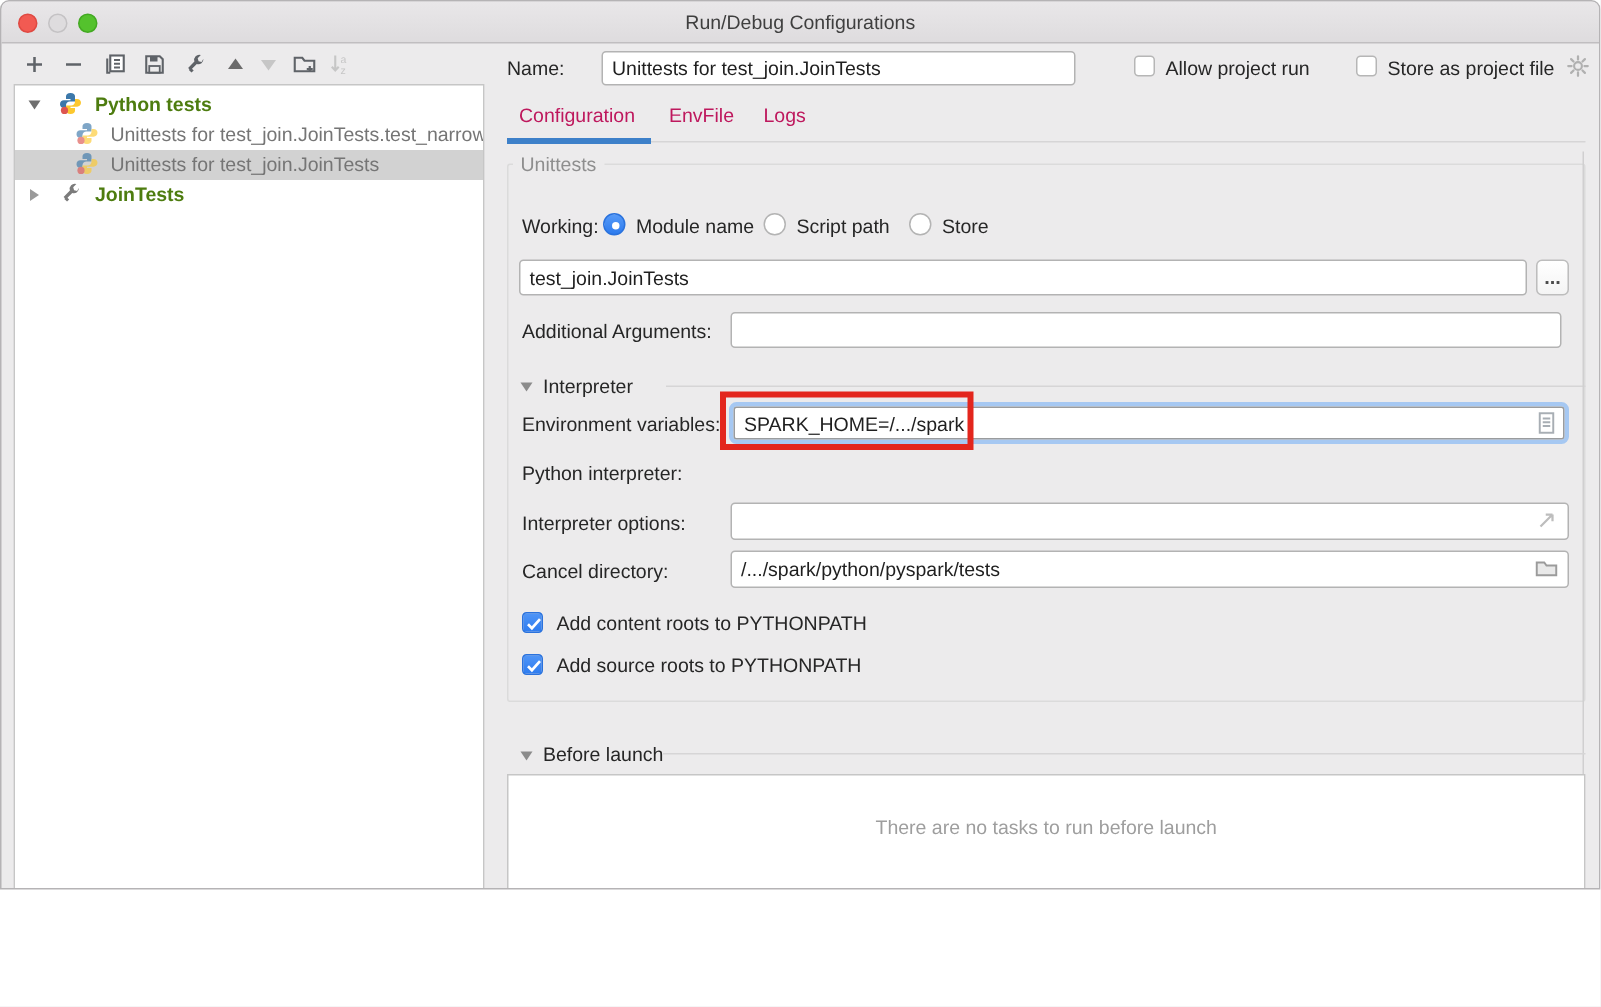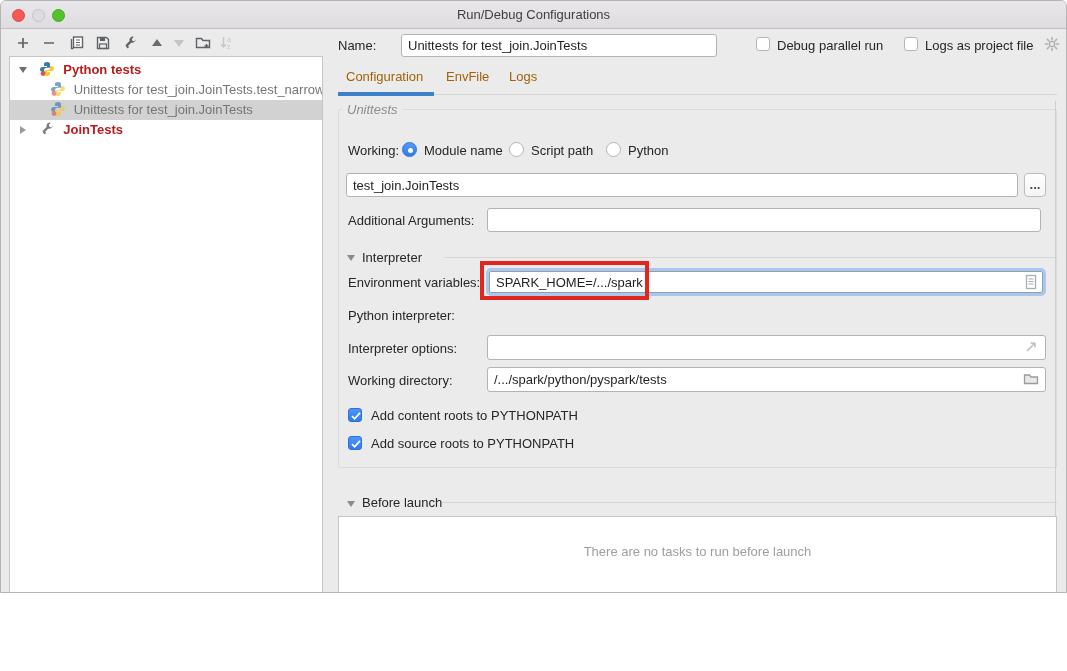--- a/index.html
+++ b/index.html
@@ -18,40 +18,40 @@
   .light.green { left:51px; background:#54c22d; border:1px solid #43a922; }
 
   
   .tree-panel { position:absolute; left:8px; top:55px; width:314px; height:574px;
     background:#ffffff; border:1px solid #c6c6c6; overflow:hidden; }
   .tbtn { position:absolute; top:33px; width:18px; height:18px; display:flex; align-items:center; justify-content:center; }
   .tree-row { position:relative; height:20px; line-height:20px; white-space:nowrap; overflow:hidden; }
   .tree-row.sel { background:#d2d2d2; }
   .tri-down { width:0; height:0; border-left:4px solid transparent; border-right:4px solid transparent; border-top:6px solid #6f6f6f; display:inline-block; }
   .tri-right { width:0; height:0; border-top:4px solid transparent; border-bottom:4px solid transparent; border-left:6px solid #9a9a9a; display:inline-block; }
-  .bold { font-weight:bold; color:#b91c1c; }
+  .bold { font-weight:bold; color:#4d7c0f; }
   .child-label { color:#757575; }
 
   
   .lbl { position:absolute; color:#262626; }
   .input { position:absolute; background:#fff; border:1px solid #b3b3b3; border-radius:3px;
     font-family:inherit; font-size:13px; color:#1f1f1f; padding:0 6px; outline:none; }
   .groupbox { position:absolute; border:1px solid #dbdbdb; border-radius:2px; }
-  .legend { position:absolute; background:#ecebec; padding:0 5px; color:#8e8e8e;font-style:italic; }
+  .legend { position:absolute; background:#ecebec; padding:0 5px; color:#8e8e8e; }
   .hline { position:absolute; height:1px; background:#d6d5d6; }
   .vline { position:absolute; width:1px; background:#d0cfd0; }
 
   .radio { position:absolute; width:15px; height:15px; border-radius:50%; background:#fff; border:1px solid #b4b4b4; }
   .radio.on { background:linear-gradient(#569af8,#2d7bee); border:1px solid #2a72dd; }
   .radio.on::after { content:""; position:absolute; left:5px; top:5px; width:5px; height:5px; border-radius:50%; background:#fff; }
 
   .checkbox { position:absolute; width:14px; height:14px; border-radius:3px; background:#fff; border:1px solid #b6b6b6; }
   .checkbox.on { background:linear-gradient(#4f95f7,#2e7cf0); border:1px solid #2a72dd; }
 
-  .tab { position:absolute; top:68px; color:#a16207; cursor:default; }
+  .tab { position:absolute; top:68px; color:#be185d; cursor:default; }
   .tab-underline { position:absolute; background:#3d80c9; }
 
   .btn { position:absolute; height:23px; border:1px solid #c6c6c6; border-radius:5px;
     background:linear-gradient(#ffffff,#f6f6f6); font-family:inherit; font-size:15px; color:#262626;
     display:flex; align-items:center; justify-content:center; }
   .btn.primary { background:linear-gradient(#509af8,#2e7bee); border:1px solid #2a70dc; color:#fff; }
   .browse-btn { position:absolute; width:22px; height:24px; border:1px solid #bdbdbd; border-radius:4px;
     background:linear-gradient(#ffffff,#f4f4f4); color:#4a4a4a; text-align:center; line-height:18px; font-weight:bold; }
 
   .focus-field { position:absolute; border:3px solid #a6c8f2; border-radius:5px; background:#fff; }
@@ -168,23 +168,23 @@
           <path d="M13.6 4.2a3.4 3.4 0 0 1-4.4 3.5L5 11.9 3.4 10.3 7.6 6a3.4 3.4 0 0 1 4.3-4.3L9.8 3.8l.6 2 2 .6z" fill="#7b7b7b"></path>
           <path d="M4.6 10.9l1.8 1.8" stroke="#7b7b7b" stroke-width="2"></path>
         </svg>
       <span class="bold" style="margin-left:5px">JoinTests</span>
     </div>
   </div>
 
   <div class="lbl" style="left:337px;top:37px">Name:</div>
   <input class="input" style="left: 400px; top: 33px; width: 316px; height: 23px;" value="Unittests for test_join.JoinTests">
   <span class="checkbox" style="left:755px;top:36px"></span>
-  <div class="lbl" style="left:776px;top:37px">Debug parallel run</div>
+  <div class="lbl" style="left:776px;top:37px">Allow project run</div>
   <span class="checkbox" style="left:903px;top:36px"></span>
-  <div class="lbl" style="left:924px;top:37px">Logs as project file</div>
+  <div class="lbl" style="left:924px;top:37px">Store as project file</div>
   <div class="abs" style="left:1043px;top:35px">
     <svg class="icon16" viewBox="0 0 16 16">
         <circle cx="8" cy="8" r="2.6" fill="none" stroke="#b0b0b0" stroke-width="1.4"></circle>
         <path d="M8 1.5v2.2M8 12.3v2.2M1.5 8h2.2M12.3 8h2.2M3.4 3.4l1.6 1.6M11 11l1.6 1.6M3.4 12.6L5 11M11 5l1.6-1.6" stroke="#b0b0b0" stroke-width="1.5" stroke-linecap="round"></path>
       </svg></div>
 
   <div class="tab" style="left:345px">Configuration</div>
   <div class="tab" style="left:445px">EnvFile</div>
   <div class="tab" style="left:508px">Logs</div>
   <div class="tab-underline" style="left:337px;top:91px;width:96px;height:4px"></div>
@@ -192,21 +192,21 @@
 
   <div class="groupbox" style="left:337px;top:108px;width:719px;height:359px"></div>
   <div class="legend" style="left:341px;top:101px">Unittests</div>
 
   <div class="lbl" style="left:347px;top:142px">Working:</div>
   <span class="radio on" style="left:401px;top:141px"></span>
   <div class="lbl" style="left:423px;top:142px">Module name</div>
   <span class="radio" style="left:508px;top:141px"></span>
   <div class="lbl" style="left:530px;top:142px">Script path</div>
   <span class="radio" style="left:605px;top:141px"></span>
-  <div class="lbl" style="left:627px;top:142px">Python</div>
+  <div class="lbl" style="left:627px;top:142px">Store</div>
 
   <input class="input" style="left: 345px; top: 172px; width: 672px; height: 24px;" value="test_join.JoinTests">
   <button class="browse-btn" style="left:1023px;top:172px">...</button>
 
   <div class="lbl" style="left:347px;top:212px">Additional Arguments:</div>
   <input class="input" style="left: 486px; top: 207px; width: 554px; height: 24px;" value="">
 
   <span class="tri-down" style="position:absolute;left:346px;top:254px;border-top-color:#8b8b8b"></span>
   <div class="lbl" style="left:361px;top:249px">Interpreter</div>
   <div class="hline" style="left:443px;top:256px;width:613px"></div>
@@ -225,21 +225,21 @@
 
   <div class="lbl" style="left:347px;top:307px">Python interpreter:</div>
 
   <div class="lbl" style="left:347px;top:340px">Interpreter options:</div>
   <input class="input" style="left: 486px; top: 334px; width: 559px; height: 25px;" value="">
   <div class="abs" style="left:1022px;top:338px">
     <svg width="16" height="16" viewBox="0 0 16 16">
         <path d="M4 12L12 4M12 4H7.5M12 4v4.5" fill="none" stroke="#bdbdbd" stroke-width="1.5"></path>
       </svg></div>
 
-  <div class="lbl" style="left:347px;top:372px">Working directory:</div>
+  <div class="lbl" style="left:347px;top:372px">Cancel directory:</div>
   <input class="input" style="left: 486px; top: 366px; width: 559px; height: 25px; padding-right: 26px;" value="/.../spark/python/pyspark/tests">
   <div class="abs" style="left:1022px;top:370px">
     <svg width="16" height="16" viewBox="0 0 16 16">
         <path d="M1.5 4h5l1.5 2h6.5v6.5h-13z" fill="#e9e9e9" stroke="#9b9b9b" stroke-width="1.3"></path>
       </svg></div>
 
   <span class="checkbox on" style="left:347px;top:407px">
     <svg width="14" height="14" viewBox="0 0 14 14">
         <path d="M3 7.2l2.6 2.6 5.4-6" fill="none" stroke="#fff" stroke-width="1.8"></path>
       </svg></span>

